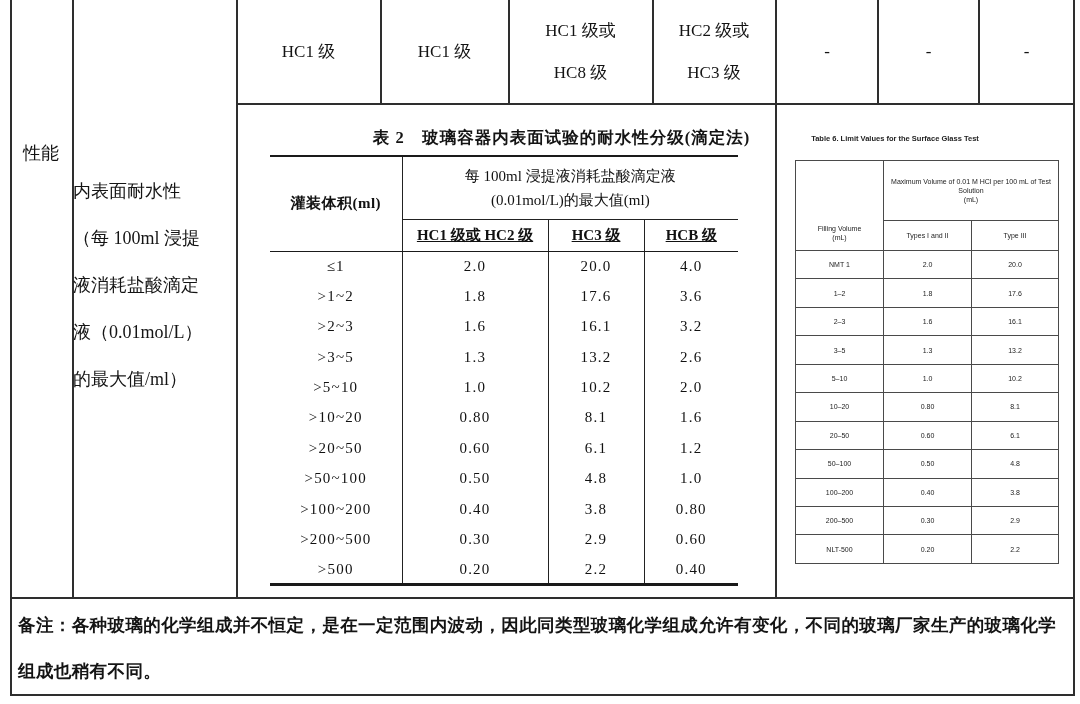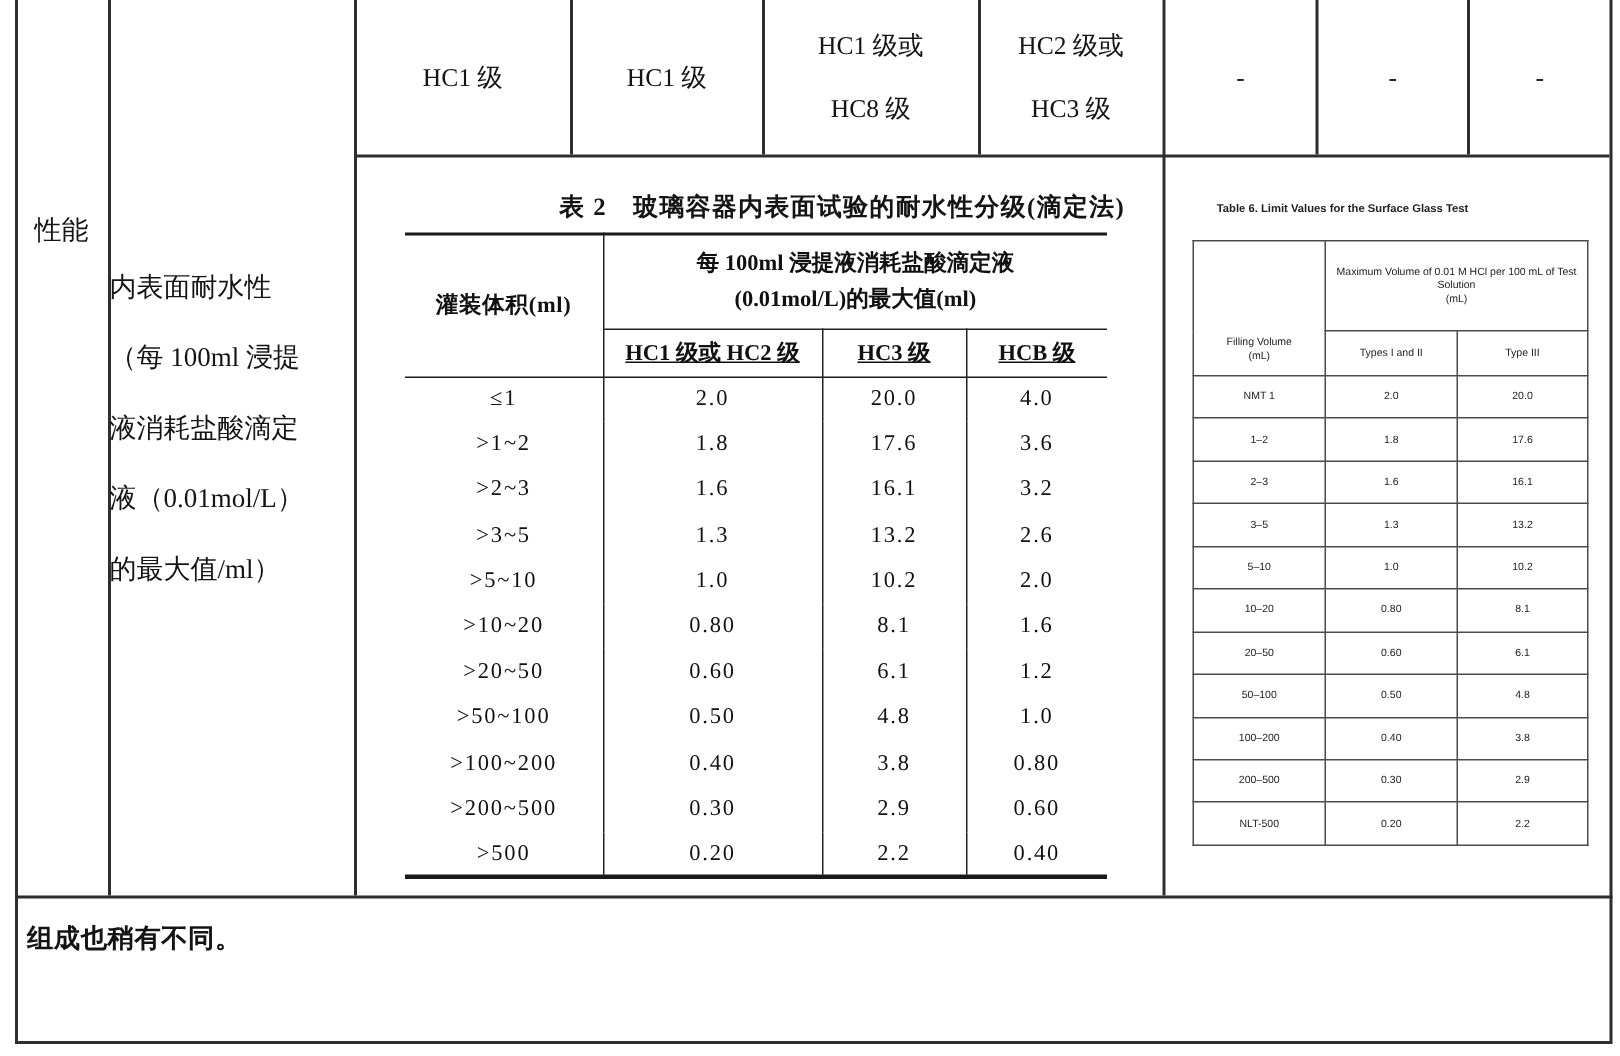--- a/index.html
+++ b/index.html
@@ -20,21 +20,21 @@
             font-size:16.5px;font-weight:bold;letter-spacing:1px;}
   table.cn{position:absolute;left:270px;top:155px;width:468px;border-collapse:collapse;
            table-layout:fixed;border-top:2.5px solid #1a1a1a;border-bottom:3px solid #1a1a1a;
            font-size:15px;color:#111;}
   table.cn td{text-align:center;vertical-align:middle;padding:0;}
   table.cn td:not(:last-child){border-right:1.5px solid #222;}
   table.cn tr.h1{height:63px;}
   table.cn tr.h2{height:32px;}
   table.cn tr.h2 td{border-bottom:1.8px solid #1a1a1a;font-weight:bold;text-decoration:underline;}
   table.cn td.fillcol{border-bottom:1.8px solid #1a1a1a;font-weight:bold;letter-spacing:.5px;}
-  table.cn td.merged{border-bottom:1.3px solid #222;font-weight:bold;line-height:24px;}
+  table.cn td.merged{border-bottom:1.3px solid #222;font-weight:normal;line-height:24px;}
   table.cn tr.d{height:30.36px;}
   table.cn tr.d td{letter-spacing:1.2px;}
   
   .en-title{position:absolute;left:775px;top:134px;width:240px;text-align:center;
             font-family:"Liberation Sans","DejaVu Sans",sans-serif;font-size:7.5px;font-weight:bold;color:#222;}
   table.en{position:absolute;left:795px;top:160px;width:263px;border-collapse:collapse;
            table-layout:fixed;font-family:"Liberation Sans","DejaVu Sans",sans-serif;
            font-size:7px;color:#222;}
   table.en td{border:1px solid #4a4a4a;text-align:center;vertical-align:middle;padding:0;line-height:9px;}
   table.en tr.h1{height:60px;}
@@ -263,16 +263,17 @@
         </tr>
     <tr class="d">
           <td>NLT-500</td>
           <td>0.20</td>
           <td>2.2</td>
         </tr>
   </tbody>
     </table>
 
   <div class="note">
+    <div>备注：各种玻璃的化学组成并不恒定，是在一定范围内波动，因此同类型玻璃化学组成允许有变化，不同的玻璃厂家生产的玻璃化学</div>
     <div>组成也稍有不同。</div>
   </div>
 
 </div>
 
 </body></html>

